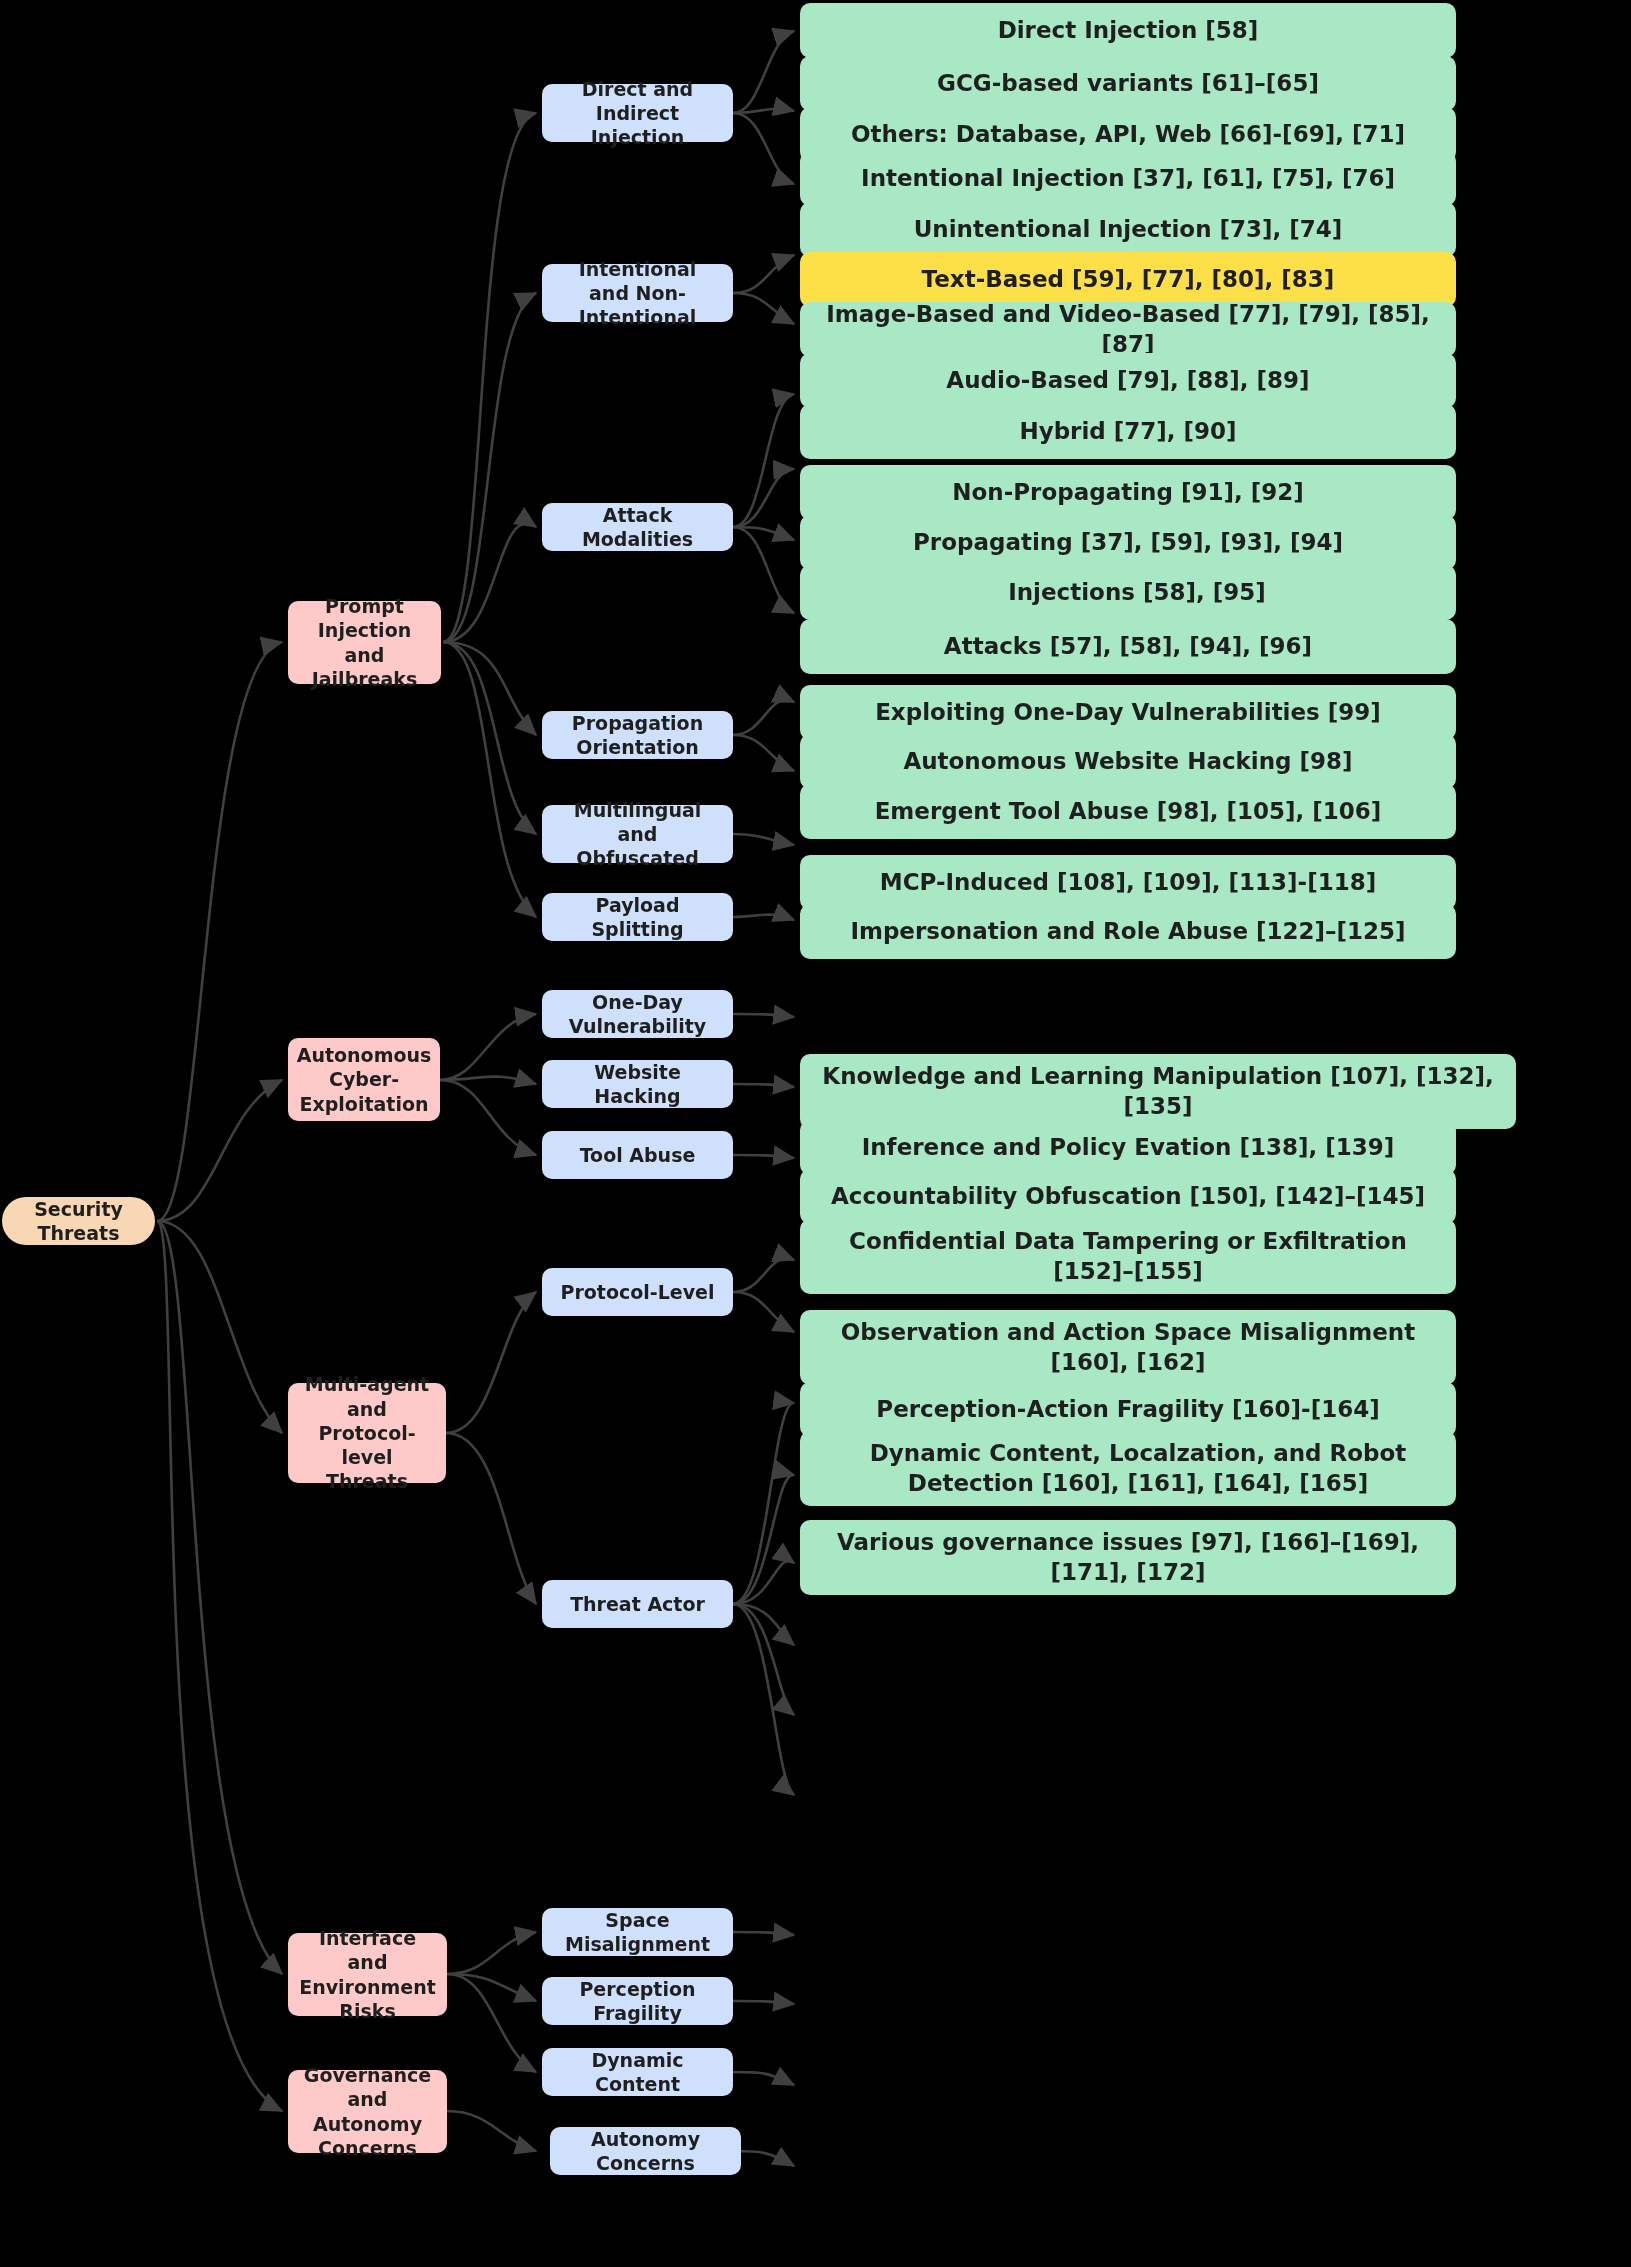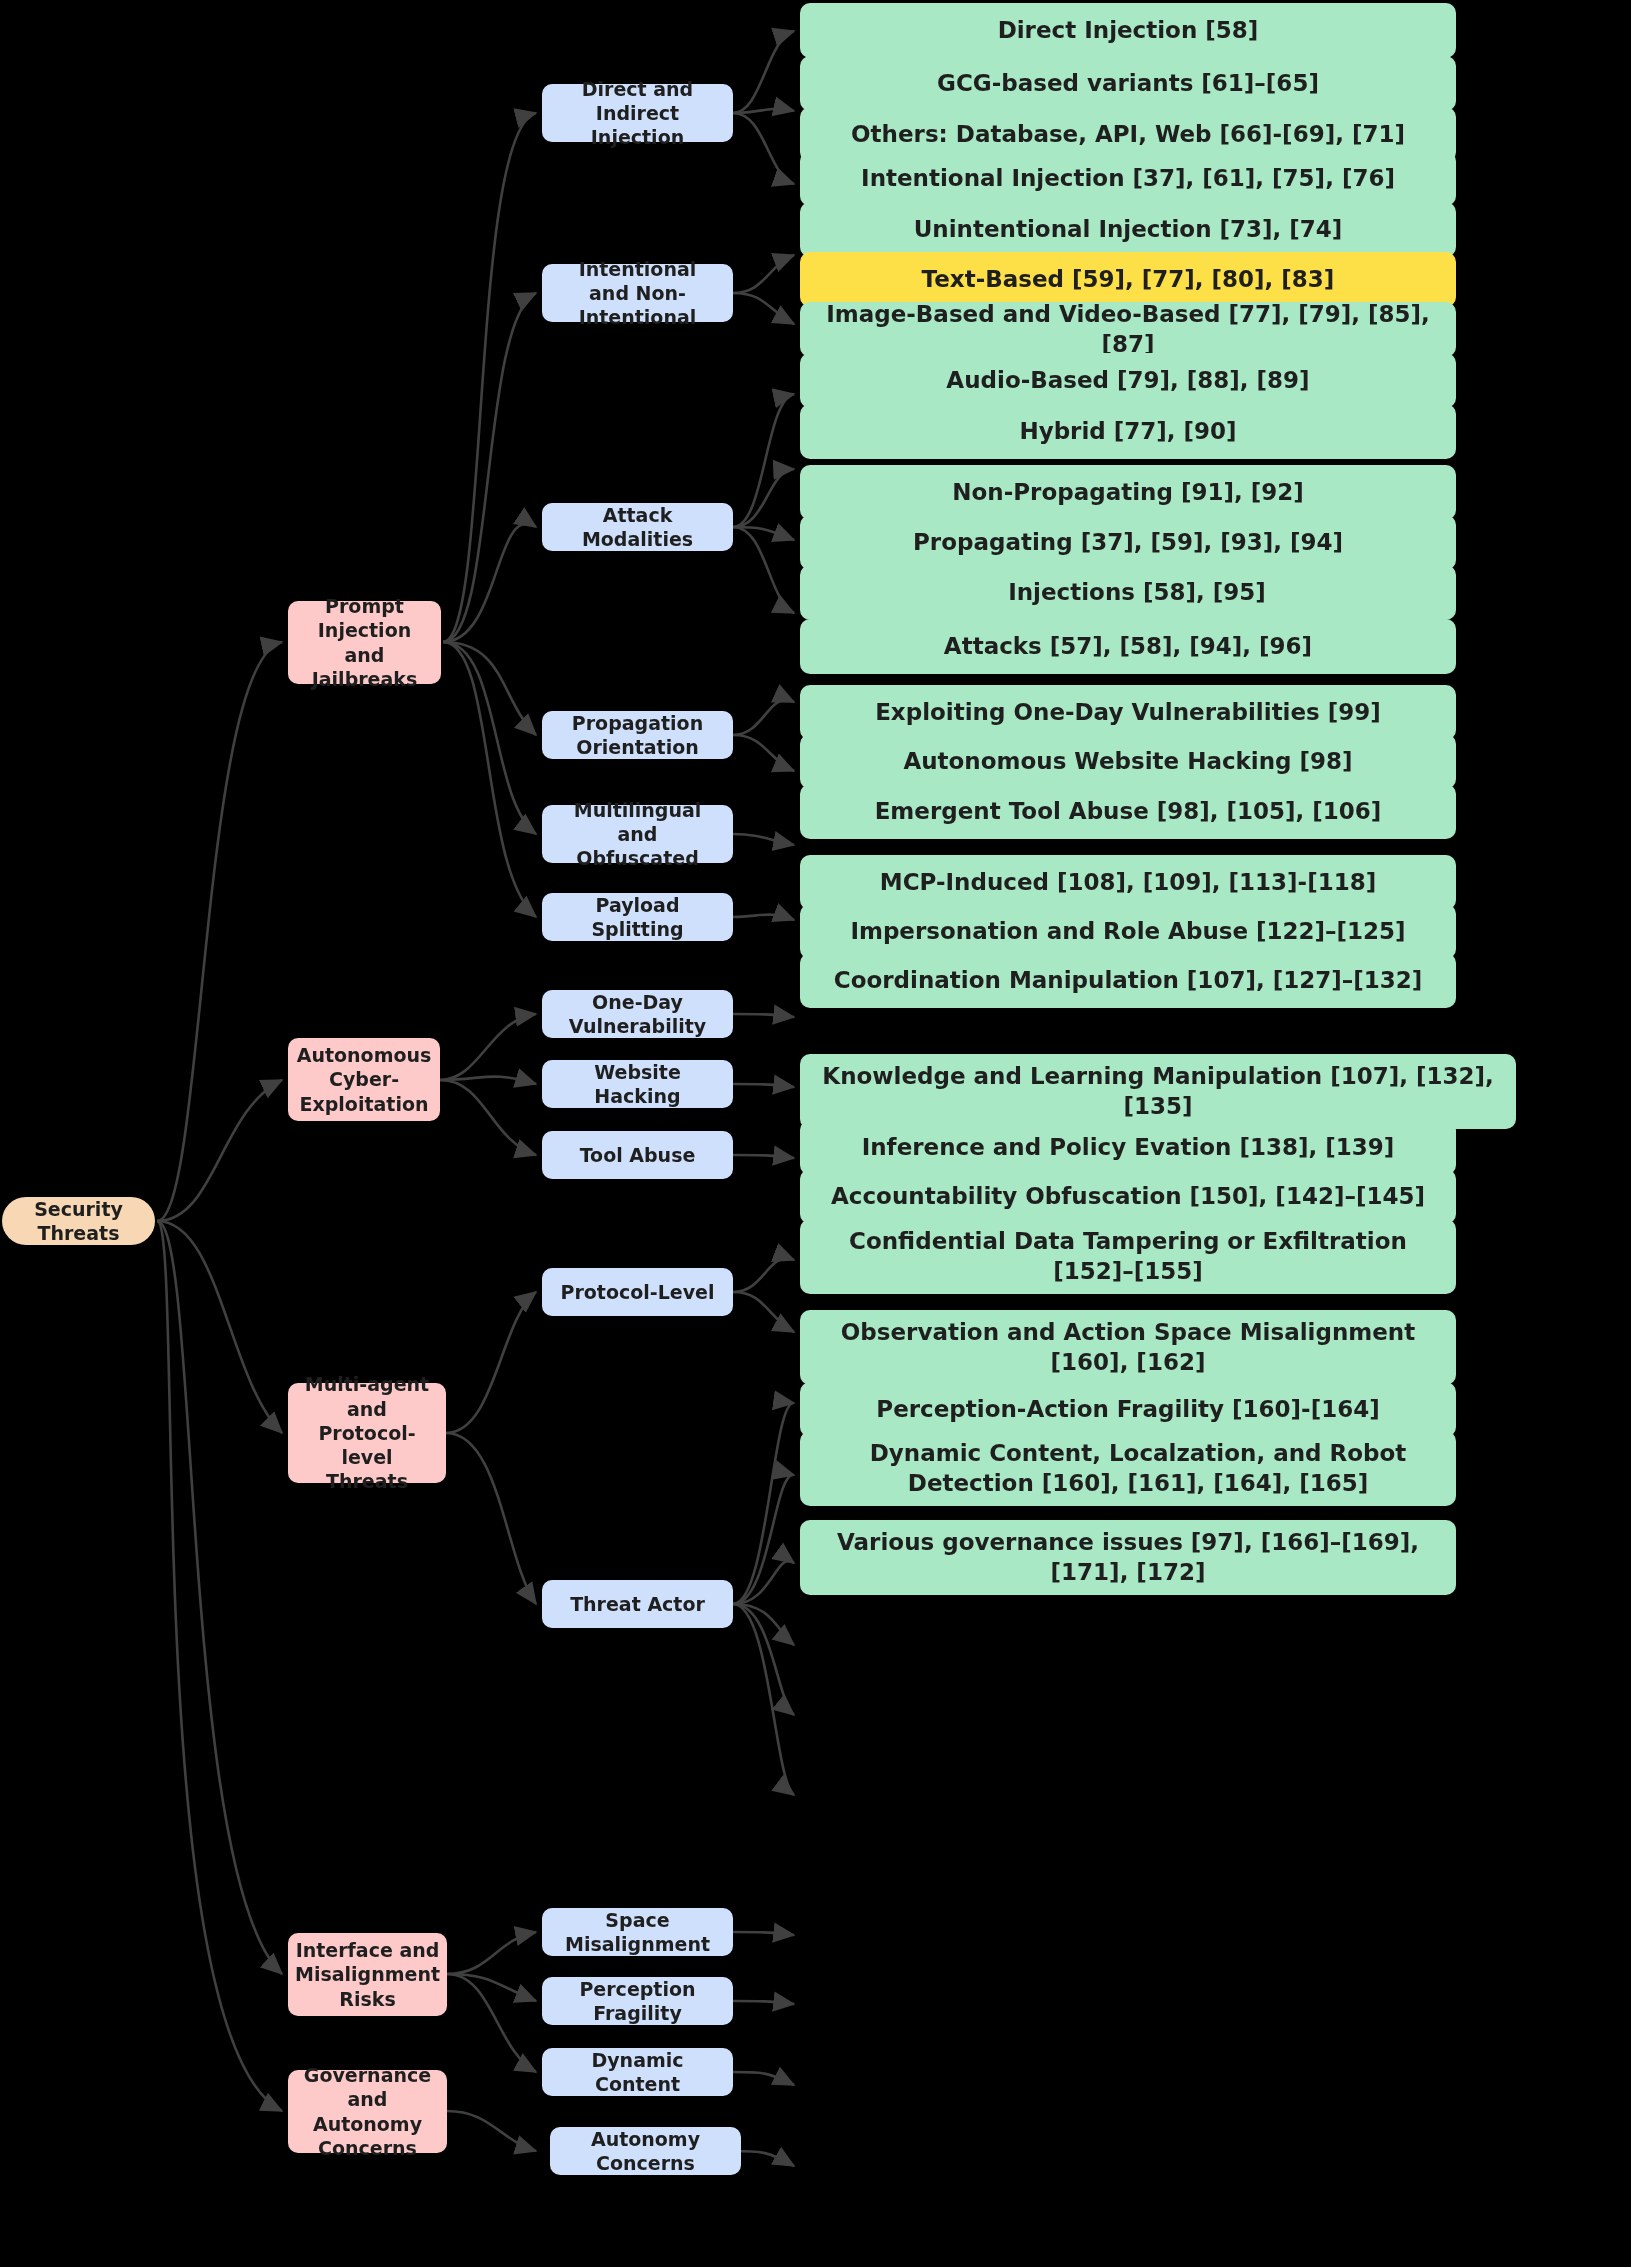--- a/index.html
+++ b/index.html
@@ -101,21 +101,21 @@
   <div class="node l1" style="left:288px;top:601px;width:153px;height:83px;background:#fdc9c9;">
     <span>Prompt Injection and Jailbreaks</span>
   </div>
   <div class="node l1" style="left:288px;top:1038px;width:152px;height:83px;background:#fdc9c9;">
     <span>Autonomous Cyber-Exploitation</span>
   </div>
   <div class="node l1" style="left:288px;top:1383px;width:158px;height:100px;background:#fdc9c9;">
     <span>Multi-agent and Protocol-level Threats</span>
   </div>
   <div class="node l1" style="left:288px;top:1933px;width:159px;height:83px;background:#fdc9c9;">
-    <span>Interface and Misalignment Risks</span>
+    <span>Interface and Environment Risks</span>
   </div>
   <div class="node l1" style="left:288px;top:2070px;width:159px;height:83px;background:#fdc9c9;">
     <span>Governance and Autonomy Concerns</span>
   </div>
 
   <div class="node l2" style="left:542px;top:84px;width:191px;height:58px;background:#cfe0fc;">
     <span>Direct and Indirect Injection</span>
   </div>
   <div class="node l2" style="left:542px;top:264px;width:191px;height:58px;background:#cfe0fc;">
     <span>Intentional and Non-Intentional</span>
@@ -218,23 +218,20 @@
     <span>Emergent Tool Abuse [98], [105], [106]</span>
   </div>
 
   <div class="node leaf" style="left:800px;top:855px;width:656px;height:55px;background:#a9e8c4;">
     <span>MCP-Induced [108], [109], [113]-[118]</span>
   </div>
   <div class="node leaf" style="left:800px;top:904px;width:656px;height:55px;background:#a9e8c4;">
     <span>Impersonation and Role Abuse [122]–[125]</span>
   </div>
 
-  <div class="node leaf" style="left:800px;top:953px;width:656px;height:55px;background:#a9e8c4;">
-    <span>Coordination Manipulation [107], [127]–[132]</span>
-  </div>
 
   <div class="node leaf" style="left:800px;top:1054px;width:716px;height:75px;background:#a9e8c4;">
     <span>Knowledge and Learning Manipulation [107], [132], [135]</span>
   </div>
   <div class="node leaf" style="left:800px;top:1120px;width:656px;height:55px;background:#a9e8c4;">
     <span>Inference and Policy Evation [138], [139]</span>
   </div>
   <div class="node leaf" style="left:800px;top:1169px;width:656px;height:55px;background:#a9e8c4;">
     <span>Accountability Obfuscation [150], [142]–[145]</span>
   </div>

